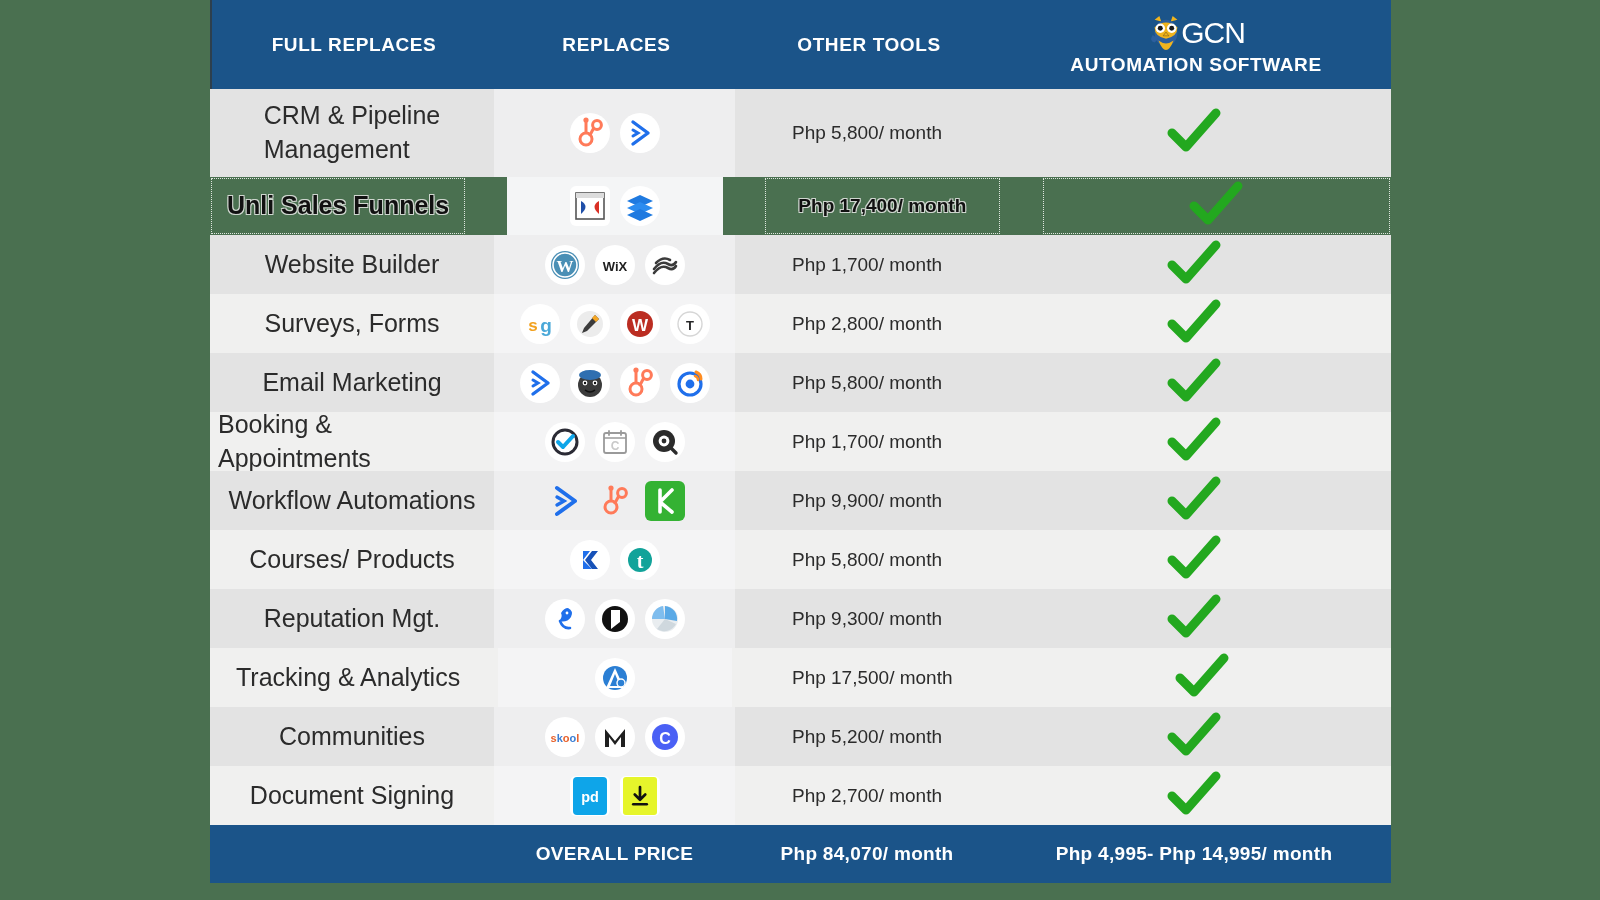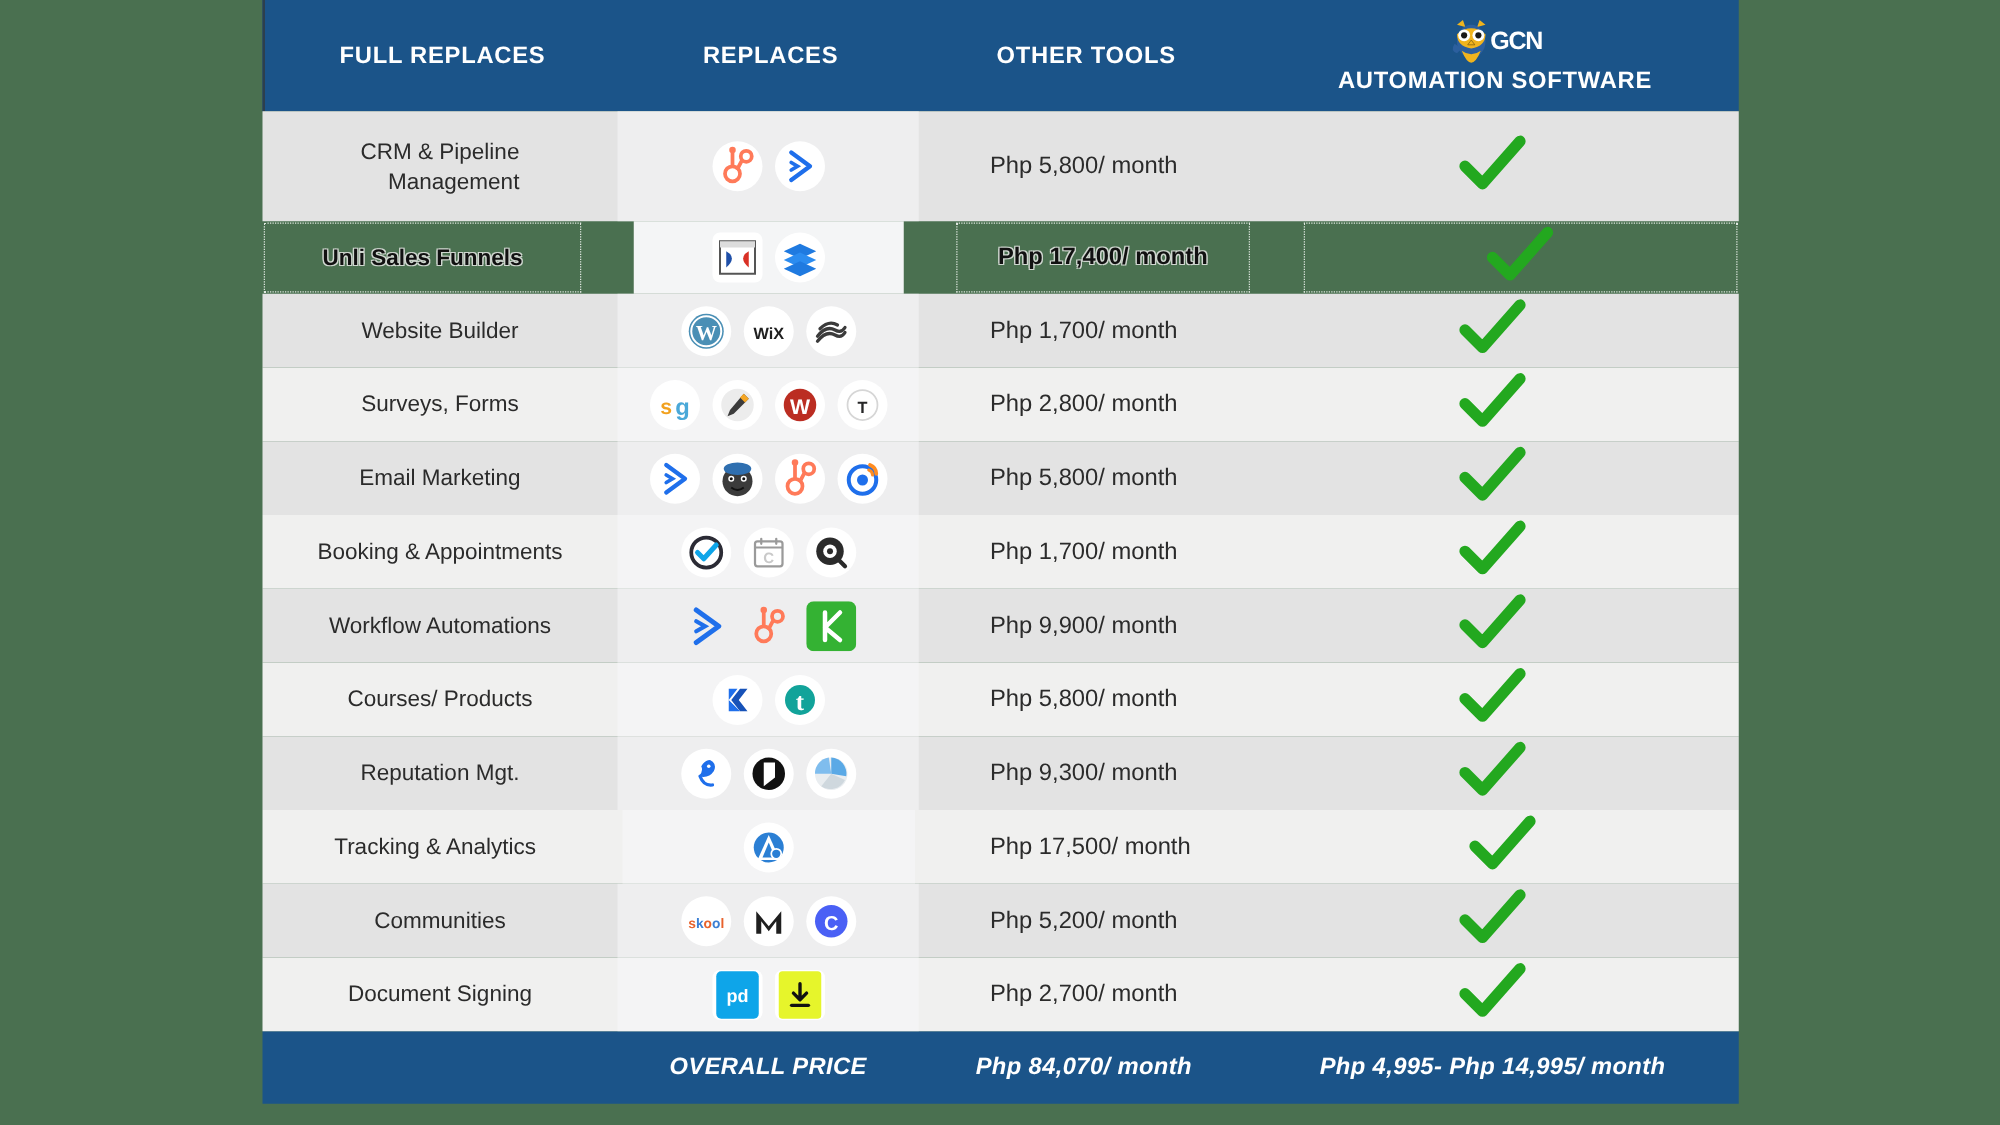--- a/index.html
+++ b/index.html
@@ -39,21 +39,21 @@
   
   .row {
     display: flex; align-items: stretch; position: relative;
   }
   .row.shade-a { background: #e3e3e3; }
   .row.shade-b { background: #f0f0ef; }
   .row.transparent { background: transparent; }
 
   .c-feature {
     width: 284px; display: flex; align-items: center; justify-content: center;
-    font-size: 18px; color: #2b2b2b; text-align: right; line-height: 1.35;
+    font-size: 25px; color: #2b2b2b; text-align: left; line-height: 1.35;
     padding: 0 8px;
   }
   .c-replaces {
     width: 241px; display: flex; align-items: center; justify-content: center;
     gap: 10px;
   }
   .c-other {
     width: 264px; display: flex; align-items: center; justify-content: center;
     font-size: 19px; color: #2b2b2b;
   }
@@ -73,21 +73,21 @@
     color: #111; font-weight: bold;
     text-shadow: -1px -1px 0 #cfd6cf, 1px -1px 0 #cfd6cf,
                  -1px 1px 0 #cfd6cf, 1px 1px 0 #cfd6cf;
     outline: 1px dotted #dfe6df; outline-offset: -2px;
   }
   .row.transparent .c-gcn { outline: 1px dotted #dfe6df; outline-offset: -2px; }
 
   
   .tfoot {
     display: flex; height: 58px; background: #1b5489; color: #fff;
-    font-weight: bold; font-size: 19px; letter-spacing: .3px; font-style: italic;
+    font-weight: bold; font-size: 19px; letter-spacing: .3px;
   }
   .tf { display: flex; align-items: center; justify-content: center; }
   .tf-blank   { width: 284px; }
   .tf-label   { width: 241px; }
   .tf-other   { width: 264px; }
   .tf-gcn     { width: 390px; }
 
   
   .ico {
     width: 40px; height: 40px; border-radius: 50%;
@@ -98,21 +98,21 @@
   .ico.sq { border-radius: 6px; }
   .ico.plain { background: transparent; }
   .ico svg { display: block; }
 
   .check {
     width: 56px; height: 48px;
   }
 
   
   .owl { width: 38px; height: 38px; }
-  .gcn-word { font-size: 20px; font-weight: 700; letter-spacing: -1px;
+  .gcn-word { font-size: 30px; font-weight: 400; letter-spacing: -1px;
               font-family: "Liberation Sans", sans-serif; margin-left: -4px; }
 </style>
 </head>
 <body>
 
 <div id="stage">
   <div class="table">
 
     <div class="thead">
       <div class="th th-features">FULL REPLACES</div>

